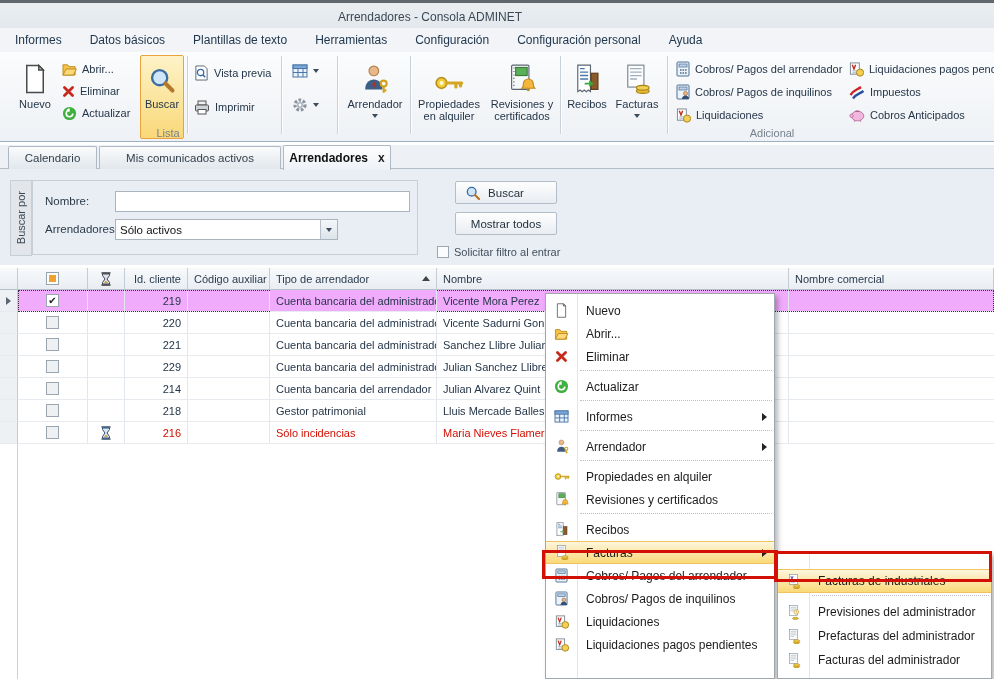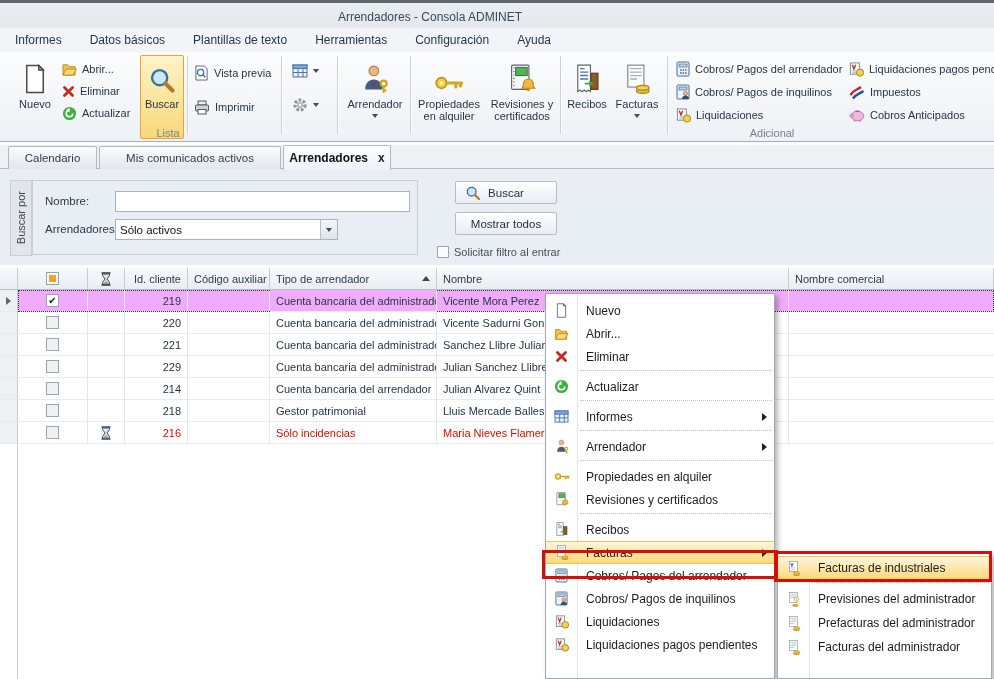--- a/index.html
+++ b/index.html
@@ -58,21 +58,21 @@
 .sel{outline:1px dotted #333;outline-offset:-1px}
 .redrow .c{color:#d30e00}
 .ckb{width:13px;height:13px;background:#fff;border:1px solid #9aa5b0;display:flex;align-items:center;justify-content:center;font-size:10px;color:#222}
 .ckb.on::after{content:"\2714"}
 .tri-r{width:0;height:0;border-top:4px solid transparent;border-bottom:4px solid transparent;border-left:5px solid #5b6775}
 .sortup{position:absolute;right:6px;width:0;height:0;border-left:4px solid transparent;border-right:4px solid transparent;border-bottom:5px solid #444}
 #indstrip{left:0;top:444px;width:18px;height:235px;border-right:1px solid #c9d1d9;background:#fff}
 
 .menu{position:absolute;background:#fff;border:1px solid #a0a7ad;box-shadow:3px 3px 5px rgba(0,0,0,.28);padding-top:5px;z-index:50}
 #cmenu{left:545px;top:293px;width:230px;height:386px;overflow:hidden}
-#smenu{left:777px;top:552px;width:215px;height:127px;overflow:hidden;z-index:55;padding-top:3px}
+#smenu{left:777px;top:552px;width:215px;height:127px;overflow:hidden;z-index:55;padding-top:16px}
 .menu::before{content:"";position:absolute;left:31px;top:0;bottom:0;width:1px;background:#e4e5e7}
 .mi{height:23px;display:flex;align-items:center;position:relative}
 #smenu .mi{height:24px}
 .mi .ic{width:31px;display:flex;justify-content:center;flex-shrink:0}
 .mi .lb{margin-left:9px;font-size:12px;color:#1c1c1c;white-space:nowrap}
 .mi .sub{position:absolute;right:7px;width:0;height:0;border-top:4px solid transparent;border-bottom:4px solid transparent;border-left:5px solid #222}
 .msep{height:5px;border-top:1px dotted #bcbec0;margin:2px 2px 0 34px}
 .mi.mhl{background:linear-gradient(#fdf6dd,#fbd978);border-top:1px solid #eec45e;border-bottom:1px solid #eec45e}
 
 .anno{position:absolute;border:3px solid #d21006;z-index:60;pointer-events:none}
@@ -85,20 +85,21 @@
 <div class="t" id="titlebar">
   <div class="t" id="title">Arrendadores - Consola ADMINET</div>
 </div>
 
 <div class="t" id="menubar">
   <span class="mitem">Informes</span>
   <span class="mitem">Datos básicos</span>
   <span class="mitem">Plantillas de texto</span>
   <span class="mitem">Herramientas</span>
   <span class="mitem">Configuración</span>
+  <span class="mitem">Configuración personal</span>
   <span class="mitem">Ayuda</span>
 </div>
 
 <div class="t" id="ribbon">
   <div class="rbig" style="left:10px;width:50px">
     <span class="ric">
       <svg width="24" height="30" viewBox="0 0 16 20">
           <path d="M2.5 1h8l3 3v15h-11z" fill="#fff" stroke="#4a4a4a"></path>
           <path d="M10.5 1l3 3h-3z" fill="#dfe3e6" stroke="#4a4a4a"></path>
         </svg>

